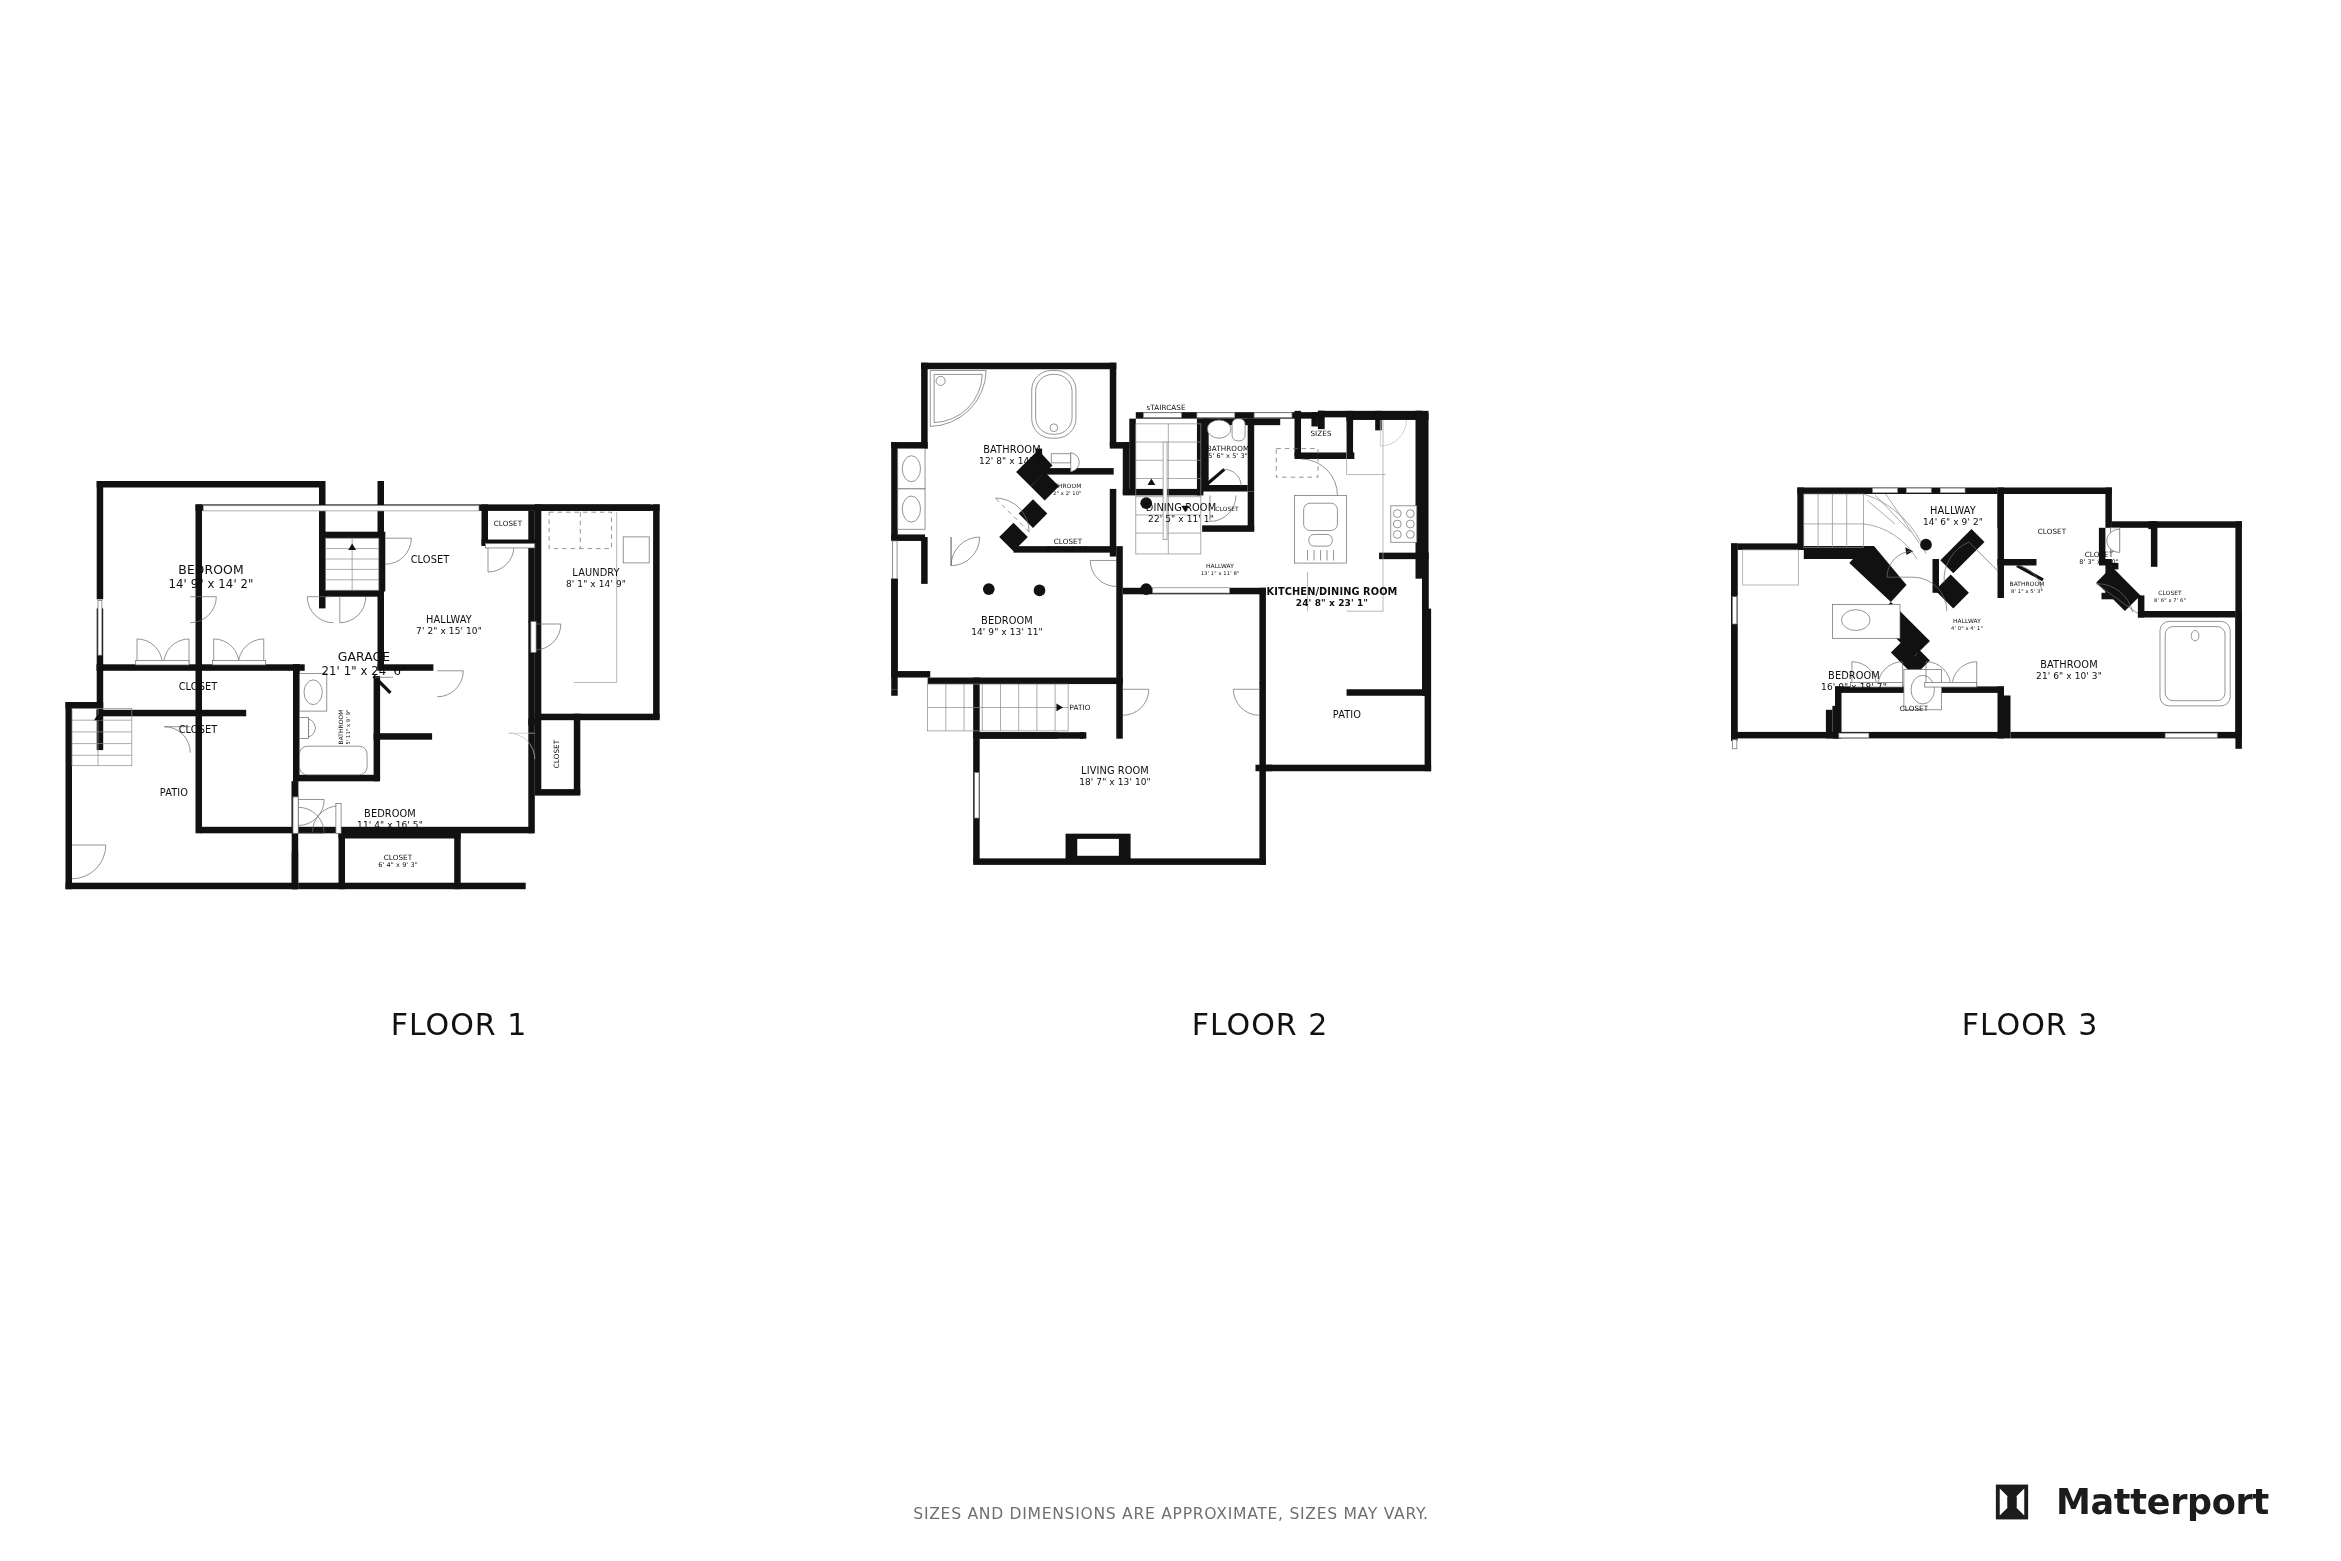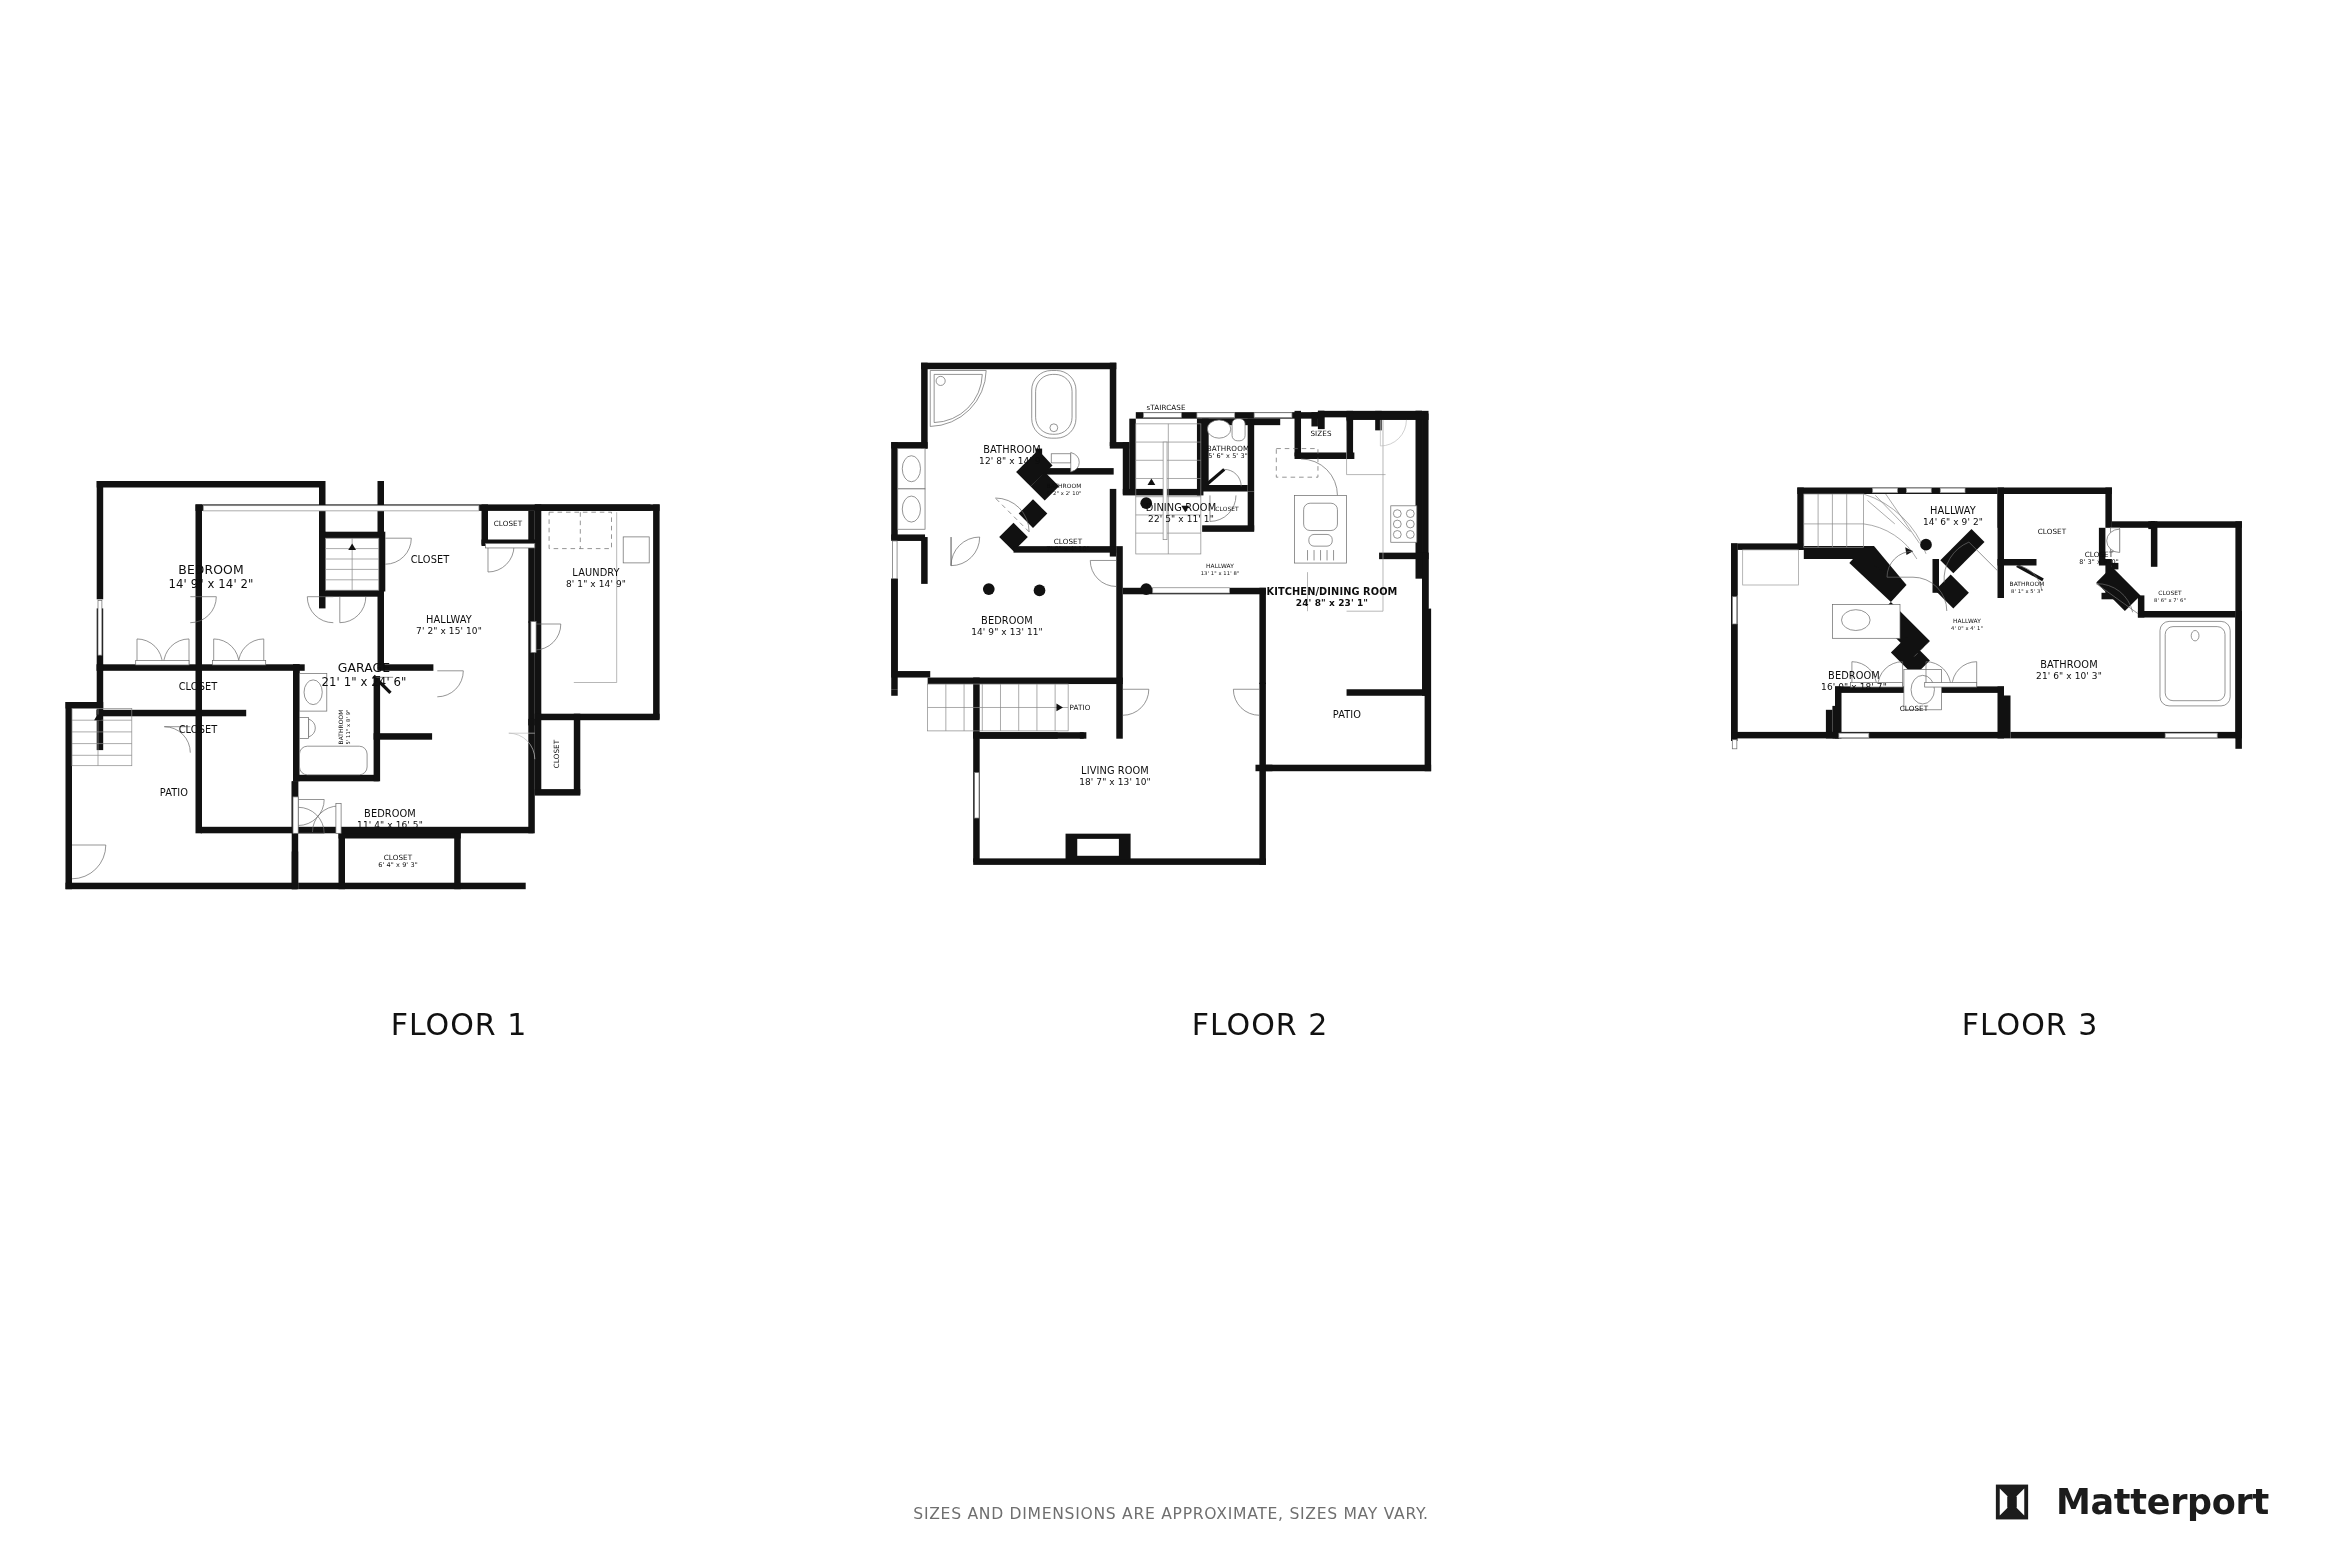--- a/index.html
+++ b/index.html
@@ -236,21 +236,21 @@
     <div class="lbl sz-sm" style="left:133px;top:206px;">
       <span class="name">CLOSET</span>
     </div>
     <div class="lbl sz-sm" style="left:133px;top:249px;">
       <span class="name">CLOSET</span>
     </div>
     <div class="lbl sz-xxs rot90" style="left:280px;top:246px;">
       <span class="name">BATHROOM</span>
       <span class="dim">5' 11" x 8' 9"</span>
     </div>
-    <div class="lbl sz-md" style="left:299px;top:194px;">
+    <div class="lbl sz-md" style="left:299px;top:183px;">
       <span class="name">GARAGE</span>
       <span class="dim">21' 1" x 24' 6"</span>
     </div>
     <div class="lbl sz-xs" style="left:443px;top:43px;">
       <span class="name">CLOSET</span>
     </div>
     <div class="lbl sz-sm" style="left:531px;top:97px;">
       <span class="name">LAUNDRY</span>
       <span class="dim">8' 1" x 14' 9"</span>
     </div>

